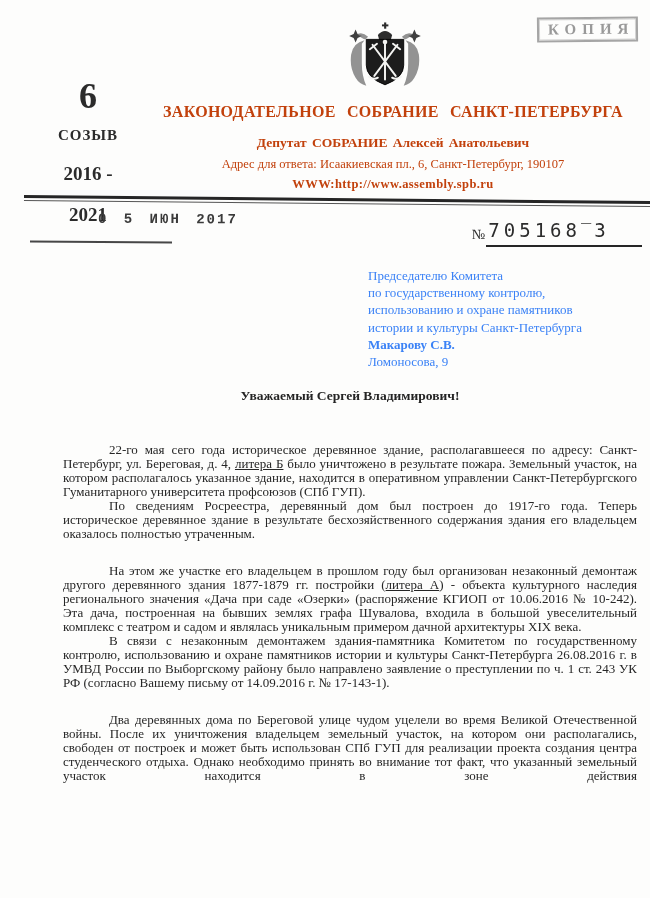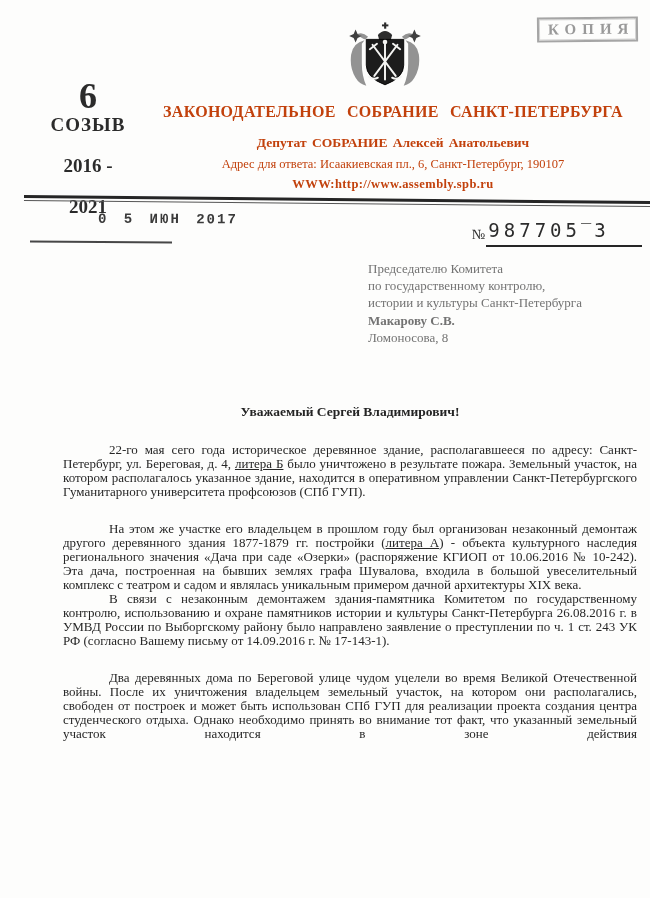--- a/index.html
+++ b/index.html
@@ -13,21 +13,21 @@
     position:absolute;left:537px;top:17px;
     border:2px solid #9c9c9c;box-shadow:inset 0 0 0 1px rgba(150,150,150,.45);
     color:#8f8f8f;font-weight:bold;font-size:15px;letter-spacing:6px;
     padding:2px 2px 2px 9px;transform:rotate(-0.6deg);opacity:.9;
   }
   
   .emblem{position:absolute;left:336px;top:22px;width:98px;height:90px;}
   
   .convocation{position:absolute;left:40px;top:78px;width:96px;text-align:center;font-weight:bold;color:#2b2b2b;}
   .conv-num{font-size:36px;line-height:1;}
-  .conv-word{font-size:19px;letter-spacing:1px;margin-top:0;}
+  .conv-word{font-size:15px;letter-spacing:1px;margin-top:13px;}
   .conv-years{font-size:19px;margin-top:19px;}
   
   .header-center{position:absolute;left:142px;right:6px;top:101px;text-align:center;color:#c2410c;}
   .org{font-size:16px;font-weight:bold;letter-spacing:.3px;word-spacing:7px;line-height:21px;}
   .deputy{font-size:13.5px;font-weight:bold;margin-top:13px;word-spacing:2px;}
   .addr{font-size:12.5px;margin-top:6px;}
   .www{font-size:12.5px;font-weight:bold;margin-top:5px;letter-spacing:.4px;}
   
   .rule{
     position:absolute;left:24px;width:650px;top:195px;height:2px;
@@ -48,24 +48,24 @@
   .regnum .digits{
     font-family:"DejaVu Sans Mono","Liberation Mono",monospace;
     font-size:19px;letter-spacing:4px;margin-left:3px;
   }
   .regnum .sup-dash{
     font-family:"DejaVu Sans Mono","Liberation Mono",monospace;
     font-size:17px;letter-spacing:0;
   }
   .num-line{position:absolute;left:486px;top:245px;width:156px;border-top:2px solid #262626;}
   
-  .addressee{position:absolute;left:368px;top:260px;font-size:13px;line-height:17.2px;color:#737373;}
+  .addressee{position:absolute;left:368px;top:267px;font-size:13px;line-height:17.2px;color:#3b82f6;}
   .addressee .bold{font-weight:bold;}
   
-  .salutation{position:absolute;left:63px;right:13px;top:404px;text-align:center;font-weight:bold;font-size:13.5px;color:#242424;}
+  .salutation{position:absolute;left:63px;right:13px;top:388px;text-align:center;font-weight:bold;font-size:13.5px;color:#242424;}
   
   .body-text{position:absolute;left:63px;right:13px;top:443px;font-size:13px;line-height:14px;color:#262626;}
   .body-text p{margin:0;text-align:justify;text-indent:46px;}
   .body-text p.gap{margin-top:23px;}
   .body-text p.justify-last{text-align-last:justify;}
   .ul{text-decoration:underline;}
 </style>
 </head>
 <body>
 
@@ -119,34 +119,36 @@
     <div class="addr">Адрес для ответа: Исаакиевская пл., 6, Санкт-Петербург, 190107</div>
     <div class="www">WWW:http://www.assembly.spb.ru</div>
   </div>
 
   <div class="rule"></div>
 
   <div class="date-stamp">0 5 ИЮН 2017</div>
   <div class="date-line"></div>
 
   <div class="regnum">
-    <span class="no-sign">№</span><span class="digits">987705</span><span class="sup-dash">‾</span><span class="digits">3</span>
+    <span class="no-sign">№</span><span class="digits">705168</span><span class="sup-dash">‾</span><span class="digits">3</span>
   </div>
   <div class="num-line"></div>
 
   <div class="addressee">
     <div>Председателю Комитета</div>
     <div>по государственному контролю,</div>
+    <div>использованию и охране памятников</div>
     <div>истории и культуры Санкт-Петербурга</div>
     <div class="bold">Макарову С.В.</div>
-    <div>Ломоносова, 8</div>
+    <div>Ломоносова, 9</div>
   </div>
 
   <div class="salutation">Уважаемый Сергей Владимирович!</div>
 
   <div class="body-text">
     <p><span>22-го мая сего года историческое деревянное здание, располагавшееся по адресу: Санкт-Петербург, ул. Береговая, д. 4, </span><span class="ul">литера Б</span><span> было уничтожено в результате пожара. Земельный участок, на котором располагалось указанное здание, находится в оперативном управлении Санкт-Петербургского Гуманитарного университета профсоюзов (СПб ГУП).</span></p>
+    <p>По сведениям Росреестра, деревянный дом был построен до 1917-го года. Теперь историческое деревянное здание в результате бесхозяйственного содержания здания его владельцем оказалось полностью утраченным.</p>
     <p class="gap"><span>На этом же участке его владельцем в прошлом году был организован незаконный демонтаж другого деревянного здания 1877-1879 гг. постройки (</span><span class="ul">литера А</span><span>) - объекта культурного наследия регионального значения «Дача при саде «Озерки» (распоряжение КГИОП от 10.06.2016 № 10-242). Эта дача, построенная на бывших землях графа Шувалова, входила в большой увеселительный комплекс с театром и садом и являлась уникальным примером дачной архитектуры XIX века.</span></p>
     <p>В связи с незаконным демонтажем здания-памятника Комитетом по государственному контролю, использованию и охране памятников истории и культуры Санкт-Петербурга 26.08.2016 г. в УМВД России по Выборгскому району было направлено заявление о преступлении по ч. 1 ст. 243 УК РФ (согласно Вашему письму от 14.09.2016 г. № 17-143-1).</p>
     <p class="gap justify-last">Два деревянных дома по Береговой улице чудом уцелели во время Великой Отечественной войны. После их уничтожения владельцем земельный участок, на котором они располагались, свободен от построек и может быть использован СПб ГУП для реализации проекта создания центра студенческого отдыха. Однако необходимо принять во внимание тот факт, что указанный земельный участок находится в зоне действия</p>
   </div>
 
 </div>
 
 </body></html>

